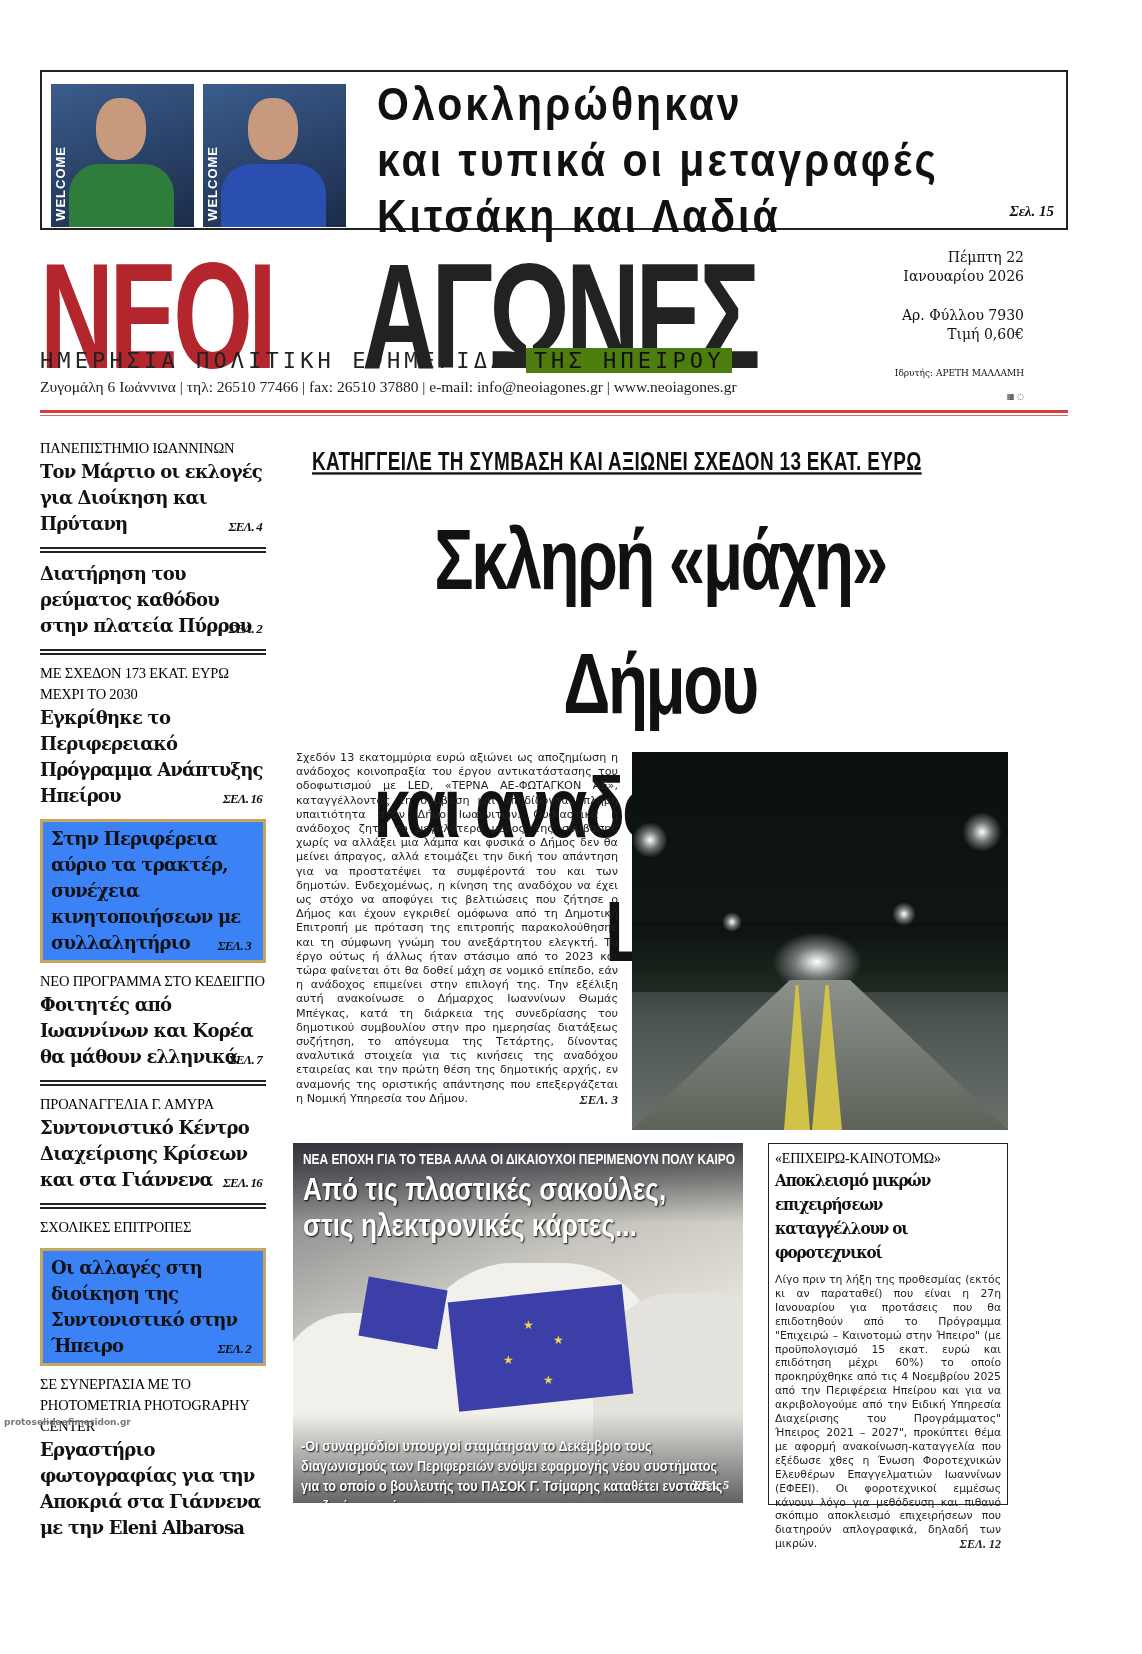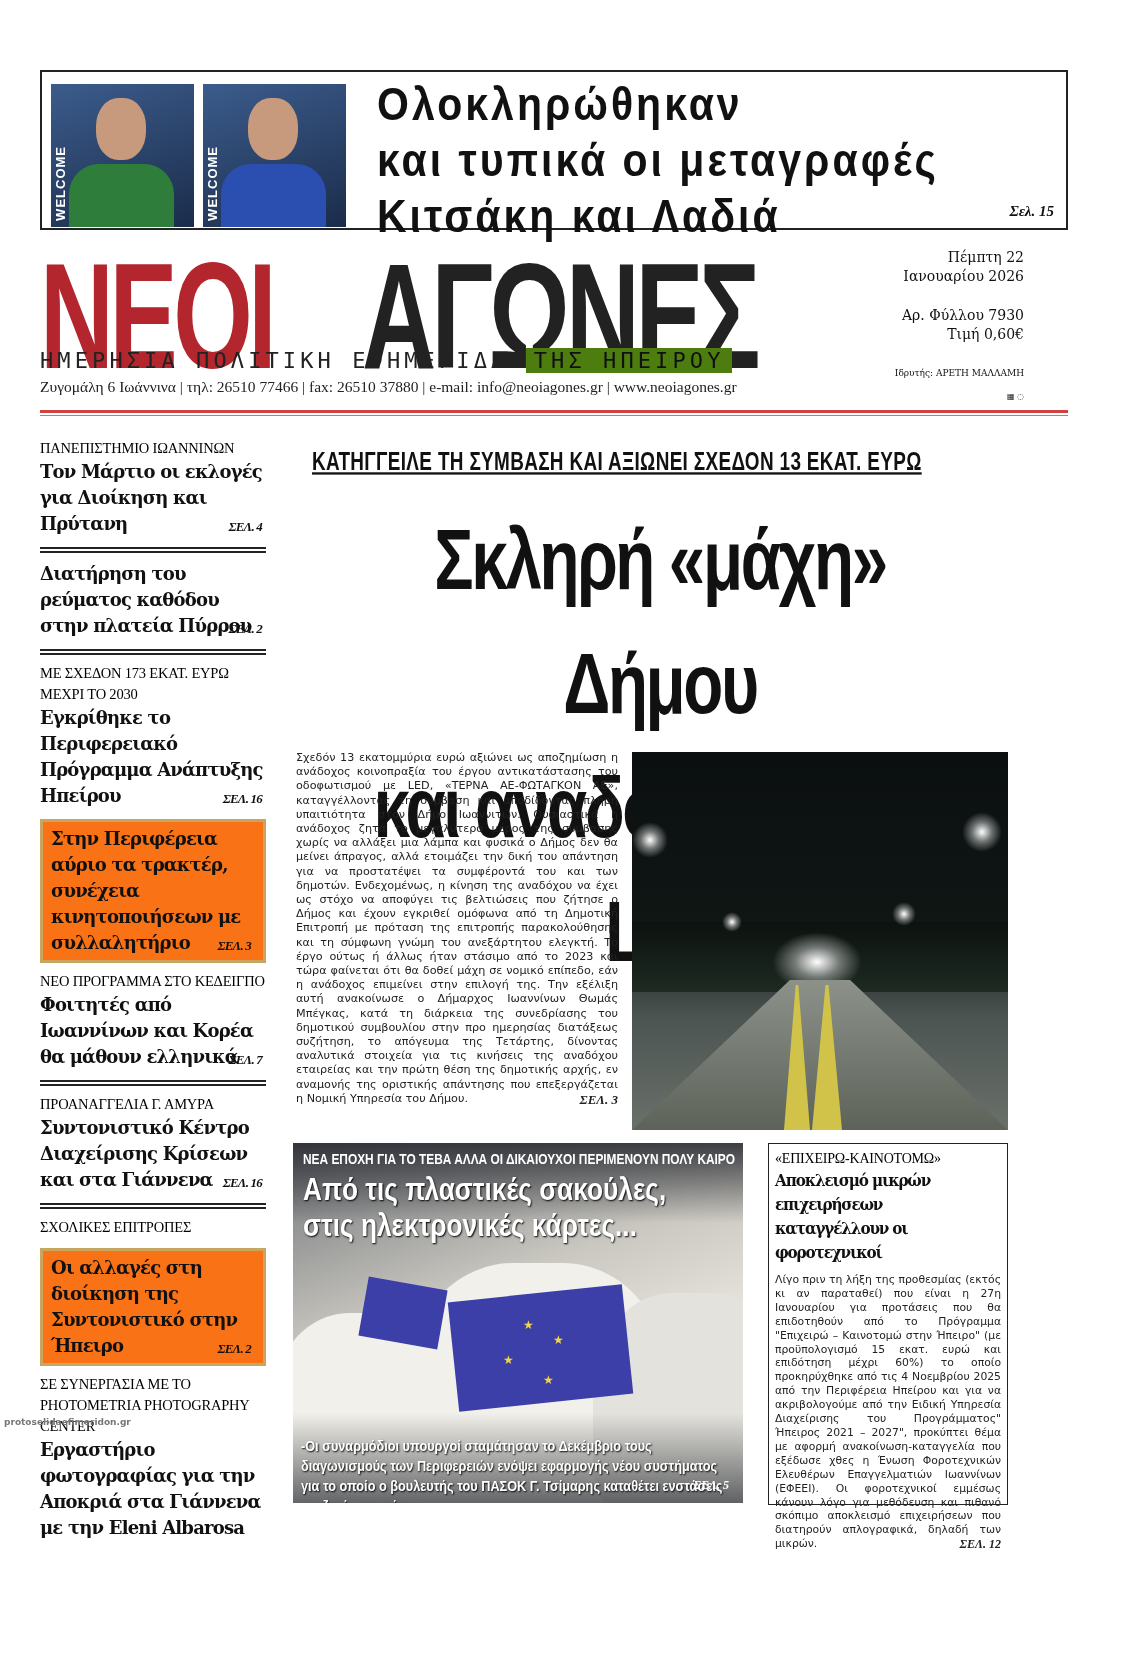--- a/index.html
+++ b/index.html
@@ -31,21 +31,21 @@
 
   .redrule { left: 40px; width: 1028px; height: 3px; background: #d34040; }
 
   
   #left-col { left: 40px; top: 438px; width: 226px; }
   .story { padding: 0 0 6px 0; }
   .kicker { font: 14.5px "Liberation Serif", serif; color: #000000; line-height: 21px; text-transform: uppercase; letter-spacing: -0.2px; }
   .story-title { font: bold 18px "DejaVu Serif", serif; letter-spacing: -0.8px; line-height: 26px; color: #111; position: relative; }
   .pageref { position: absolute; right: 4px; bottom: 2px; font: italic bold 13px "Liberation Serif", serif; }
   .dbl-rule { height: 6px; border-top: 2px solid #222; border-bottom: 2px solid #222; margin: 4px 0 8px; }
-  .boxed { background: #f97316; border: 3px solid #c8a660; padding: 4px 8px; margin: 4px 0 8px; }
+  .boxed { background: #3b82f6; border: 3px solid #c8a660; padding: 4px 8px; margin: 4px 0 8px; }
 
   
   #main-kicker { left: 312px; top: 447px; font-family: "Liberation Sans", sans-serif; font-weight: 900; font-size: 22px; text-decoration: underline; letter-spacing: 0.4px; transform: scaleX(0.86) scaleY(1.15); transform-origin: left top; white-space: nowrap; }
   #main-headline { left: 300px; top: 498px; width: 720px; text-align: center; font-family: "Liberation Sans", sans-serif; font-weight: 900; font-size: 82px; line-height: 118px; letter-spacing: -3px; transform: scaleX(0.8) scaleY(1.05); transform-origin: center top; }
   #main-body { left: 296px; top: 751px; width: 322px; font: 11.2px "DejaVu Sans", sans-serif; line-height: 14.2px; text-align: justify; color: #222; }
   #main-body .ref { font: italic bold 13px "Liberation Serif", serif; float: right; }
   #main-photo { left: 632px; top: 752px; width: 376px; height: 378px; overflow: hidden; background: linear-gradient(#0b0f10 0%, #0f1614 45%, #4c5452 70%, #6a716b 100%); }
   .road { position: absolute; left: 0; right: 0; bottom: 0; height: 150px; background: linear-gradient(#8c928a, #5d6359); clip-path: polygon(42% 0, 58% 0, 100% 100%, 0 100%); }
   .lane { position: absolute; bottom: 0; width: 12px; height: 145px; background: #d1c24a; clip-path: polygon(45% 0, 55% 0, 100% 100%, 0 100%); }
   .glow { position: absolute; border-radius: 50%; background: radial-gradient(#fff 0%, rgba(255,255,255,0.4) 35%, rgba(255,255,255,0) 70%); }

